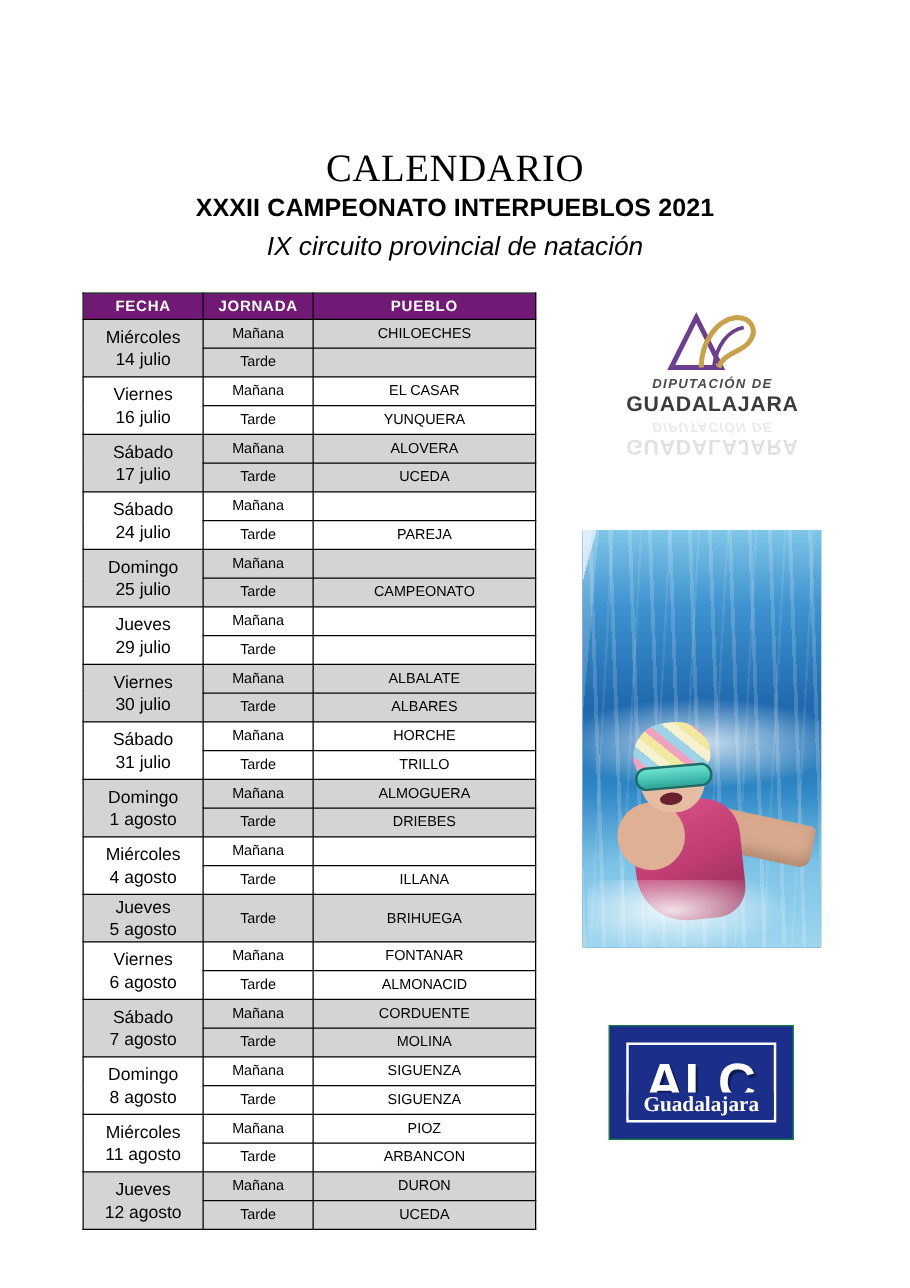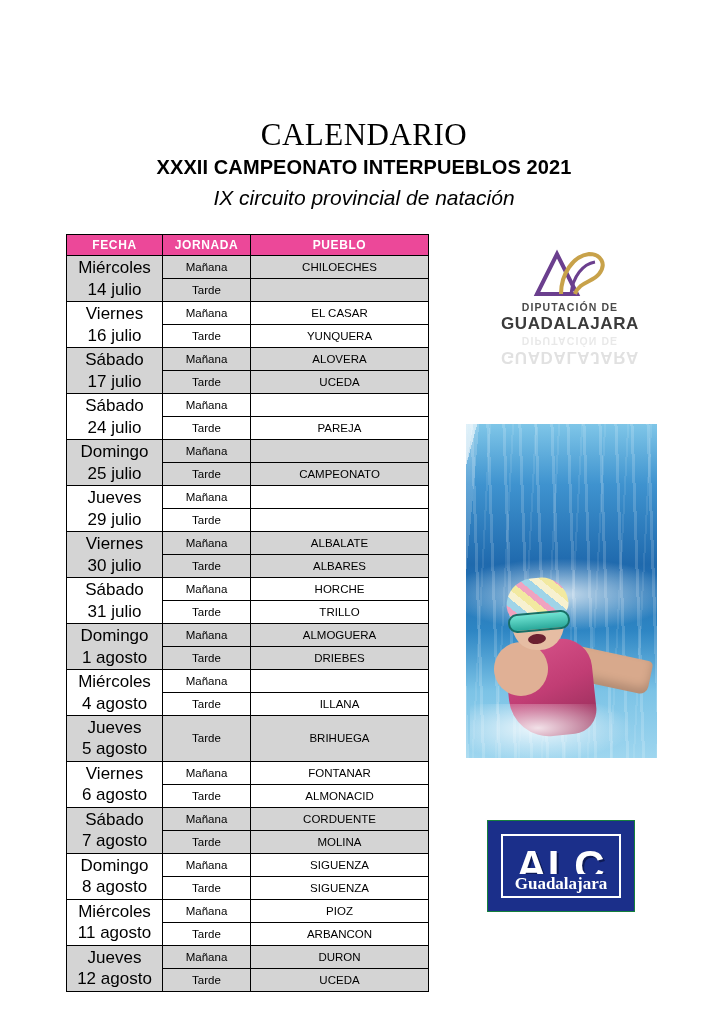--- a/index.html
+++ b/index.html
@@ -65,33 +65,33 @@
   .cal-table th, .cal-table td {
     border: 1px solid #000;
     font-size: 11.5px;
     text-align: center;
     vertical-align: middle;
     padding: 0;
     height: 22px;
     color: #000;
   }
   .cal-table thead th {
-    background: #ec4899;
+    background: #701a75;
     color: #fff;
     font-weight: bold;
     font-size: 12px;
     letter-spacing: 0.6px;
     height: 20px;
   }
   col.c-fecha { width: 96px; }
   col.c-jornada { width: 88px; }
   col.c-pueblo { width: 178px; }
 
   td.fecha {
-    font-size: 17px;
+    font-size: 14px;
     line-height: 1.25;
     padding: 1px 0;
   }
   td.shaded { background: #d4d4d4; }
   td.white { background: #ffffff; }
 
   
   .dip-logo {
     position: absolute;
     top: 246px;
@@ -104,20 +104,21 @@
     width: 86px;
     height: 52px;
     margin: 0 auto 3px auto;
   }
   .dip-mark svg { display: block; }
   .dip-text1 {
     font-size: 10.5px;
     font-weight: bold;
     letter-spacing: 1.1px;
     color: #4a4a4a;
+    font-style: italic;
   }
   .dip-text2 {
     font-size: 17px;
     font-weight: bold;
     letter-spacing: 0.6px;
     color: #3b3b3b;
     margin-top: 1px;
   }
   .dip-reflect {
     transform: scaleY(-1);

